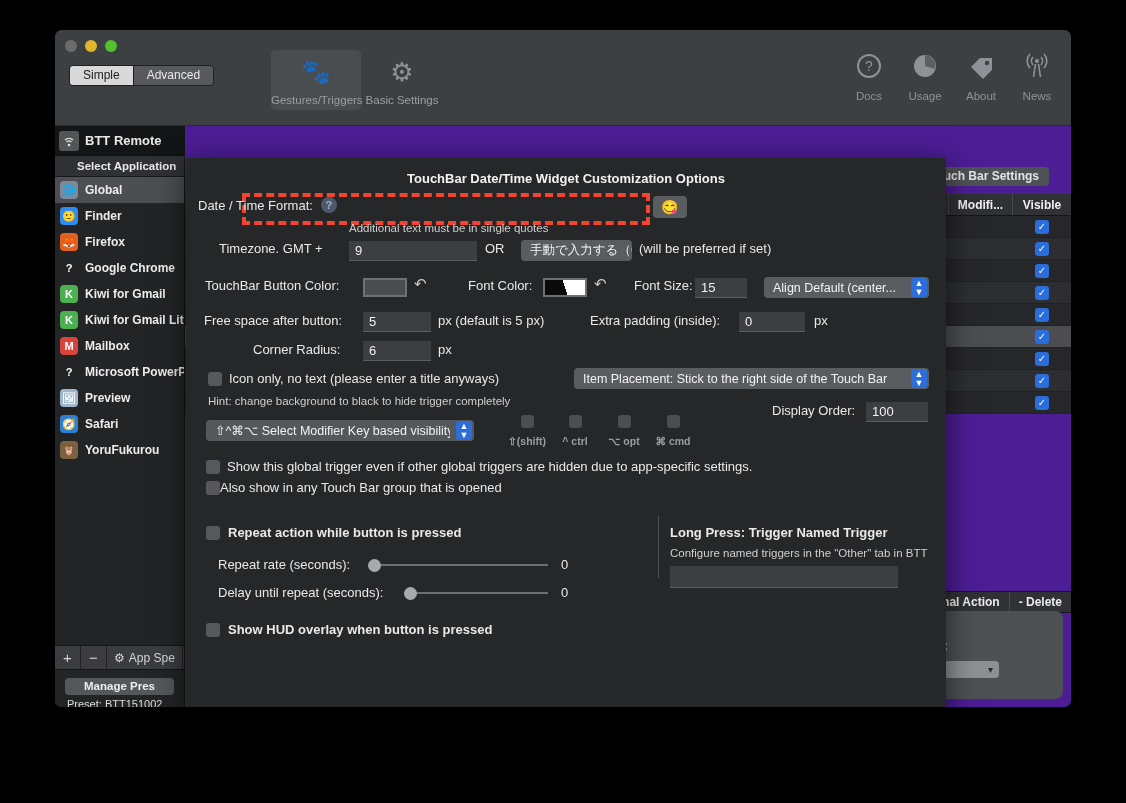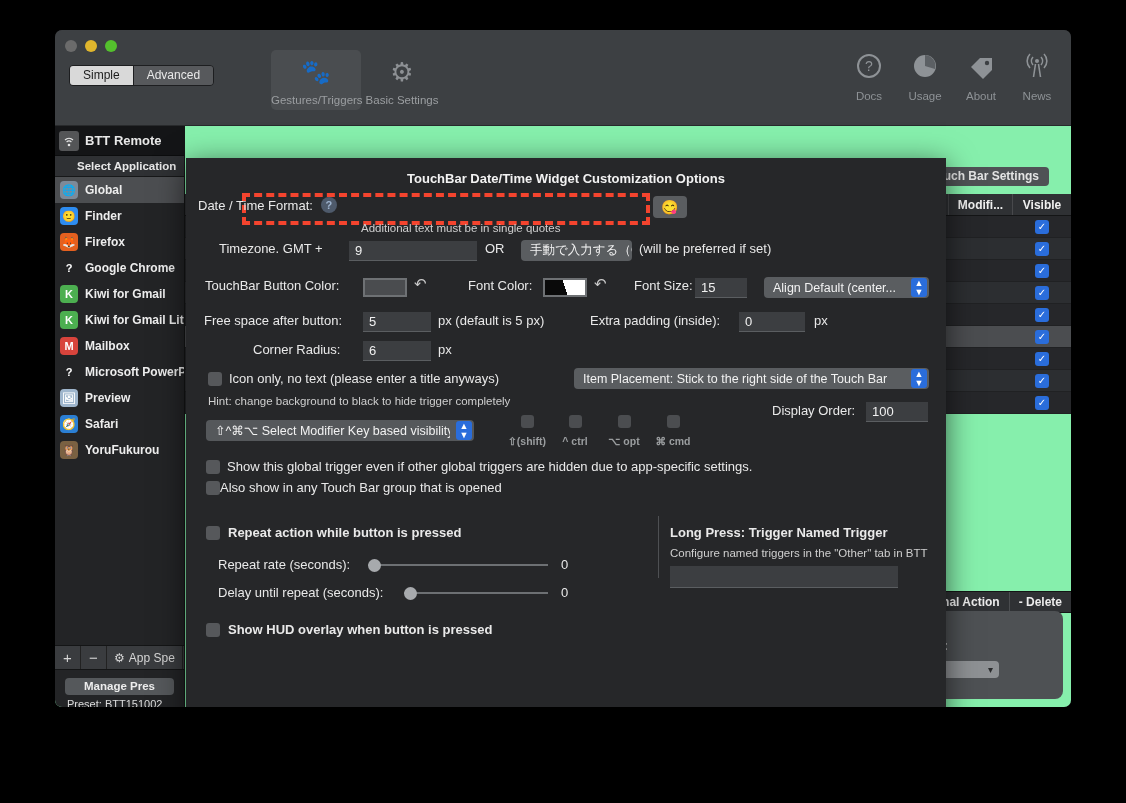--- a/index.html
+++ b/index.html
@@ -52,21 +52,21 @@
   .tbitem .glyph { display: block; height: 44px; line-height: 44px; }
   .tbitem.sel { background: #4a4d50; border-radius: 5px; padding-bottom: 4px; }
 
   .righttools { position: absolute; right: 12px; top: 22px; display: flex; gap: 12px; }
   .rtool { width: 44px; text-align: center; color: #8e9296; font-size: 11.5px; }
   .rtool .glyph { display: block; height: 38px; }
 
   
   #body-area {
     position: absolute; left: 0; top: 96px; right: 0; bottom: 0;
-    background: #86efac;
+    background: #4c1d95;
   }
 
   
   #sidebar {
     position: absolute; left: 0; top: 0; width: 130px; bottom: 0;
     background: #232426;
     border-right: 1px solid #141516;
   }
   #sidebar-header {
     height: 30px; background: #141517; display: flex; align-items: center;
@@ -477,21 +477,21 @@
 
       <div id="modal-title">TouchBar Date/Time Widget Customization Options</div>
 
       <div id="hl-box"></div>
 
       <div class="row" style="left:12px; top:39px;">
         <span class="lab">Date / Time Format:</span>
         <span class="help" style="margin-left:8px">?</span>
       </div>
       <div class="emoji-btn" style="position:absolute; left:467px; top:38px">😋</div>
-      <div class="row" style="left:163px; top:64px;margin-left:12px;">
+      <div class="row" style="left:163px; top:64px;">
         <span class="sub">Additional text must be in single quotes</span>
       </div>
 
       <div class="row" style="left:33px; top:83px;">
         <span class="lab">Timezone. GMT +</span>
       </div>
       <input class="tf" style="position: absolute; left: 163px; top: 83px; width: 128px;" value="9">
       <div class="row" style="left:299px; top:83px;">
         <span class="lab">OR</span>
       </div>

